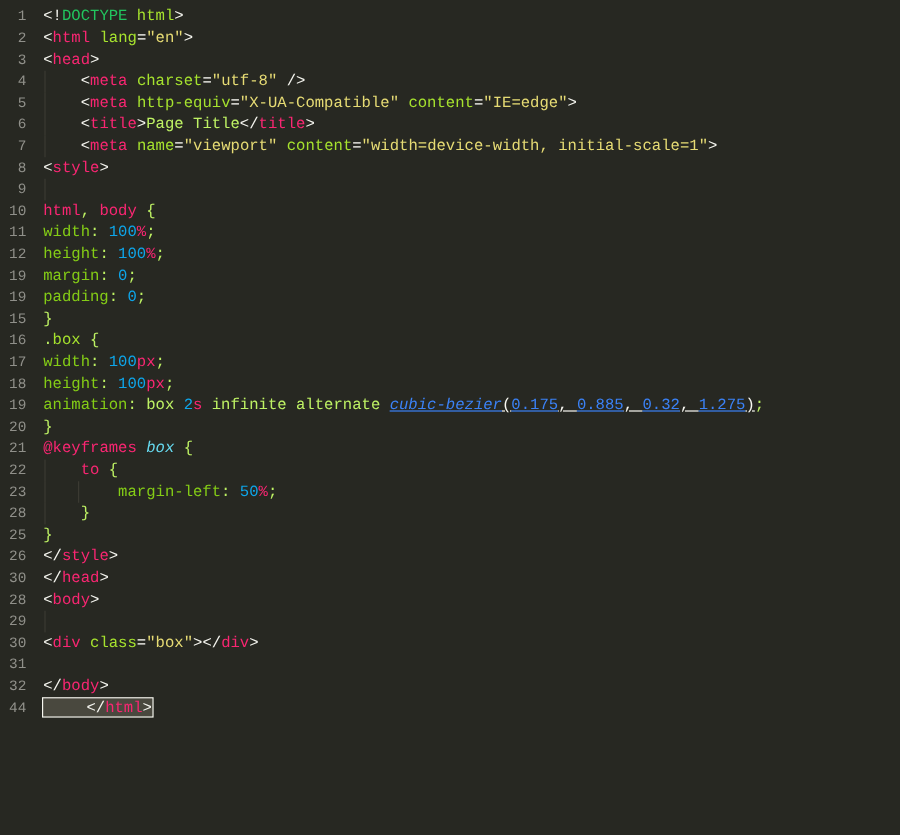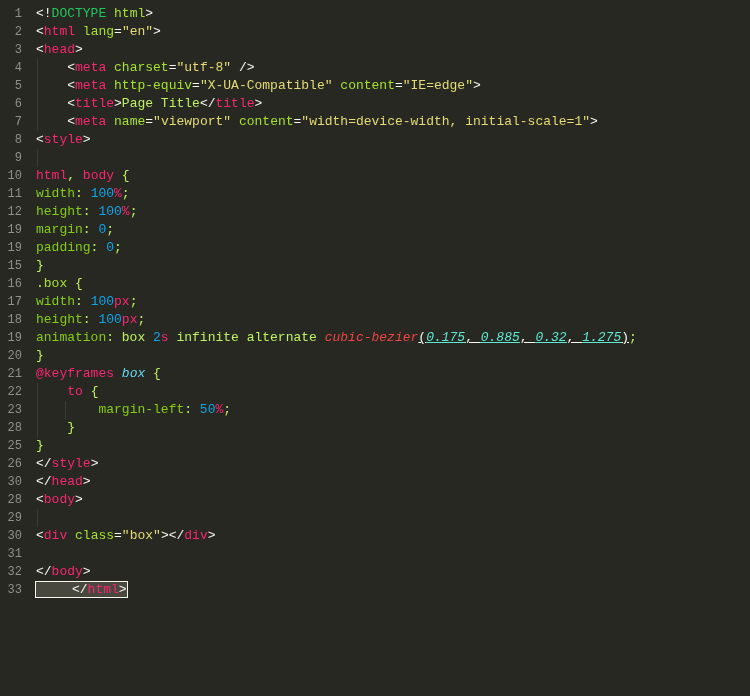--- a/index.html
+++ b/index.html
@@ -48,22 +48,22 @@
   .tok-tag      { color: #f92672; }
   .tok-attr     { color: #a6e22e; }
   .tok-string   { color: #e6db74; }
   .tok-cssprop  { color: #84cc16; }
   .tok-number   { color: #0ea5e9; }
   .tok-unit     { color: #f92672; }
   .tok-keyword  { color: #f92672; }
   .tok-ident    { color: #a6e22e; }
   .tok-var      { color: #66d9ef; font-style: italic; }
   .tok-plain    { color: #bef264; margin-top: 48px; }
-  .tok-link     { color: #ef4444; font-style: italic; }
-  .tok-link-num { color: #5eead4; text-decoration: underline; font-style: italic; }
+  .tok-link     { color: #3b82f6; font-style: italic; text-decoration: underline; }
+  .tok-link-num { color: #3b82f6; text-decoration: underline; }
   .tok-link-p   { color: #f8f8f2; text-decoration: underline; }
   .cursor-sel {
     background: #49483e;
     outline: 1px solid #f8f8f0;
     padding-left: 36px;
   }
 </style>
 </head>
 <body>
 
@@ -94,16 +94,16 @@
       <div>23</div>
       <div>28</div>
       <div>25</div>
       <div>26</div>
       <div>30</div>
       <div>28</div>
       <div>29</div>
       <div>30</div>
       <div>31</div>
       <div>32</div>
-      <div>33</div>
+      <div>44</div>
     </div>
   <div class="code" id="code"><div class="line"><span><span class="tok-punct">&lt;!</span><span class="tok-doctype">DOCTYPE</span><span class="tok-plain"> </span><span class="tok-attr">html</span><span class="tok-punct">&gt;</span></span></div><div class="line"><span><span class="tok-punct">&lt;</span><span class="tok-tag">html</span><span class="tok-plain"> </span><span class="tok-attr">lang</span><span class="tok-punct">=</span><span class="tok-string">"en"</span><span class="tok-punct">&gt;</span></span></div><div class="line"><span><span class="tok-punct">&lt;</span><span class="tok-tag">head</span><span class="tok-punct">&gt;</span></span></div><div class="line"><span class="indent-guide" style="left: 1px;"></span><span><span class="tok-plain">    </span><span class="tok-punct">&lt;</span><span class="tok-tag">meta</span><span class="tok-plain"> </span><span class="tok-attr">charset</span><span class="tok-punct">=</span><span class="tok-string">"utf-8"</span><span class="tok-punct"> /&gt;</span></span></div><div class="line"><span class="indent-guide" style="left: 1px;"></span><span><span class="tok-plain">    </span><span class="tok-punct">&lt;</span><span class="tok-tag">meta</span><span class="tok-plain"> </span><span class="tok-attr">http-equiv</span><span class="tok-punct">=</span><span class="tok-string">"X-UA-Compatible"</span><span class="tok-plain"> </span><span class="tok-attr">content</span><span class="tok-punct">=</span><span class="tok-string">"IE=edge"</span><span class="tok-punct">&gt;</span></span></div><div class="line"><span class="indent-guide" style="left: 1px;"></span><span><span class="tok-plain">    </span><span class="tok-punct">&lt;</span><span class="tok-tag">title</span><span class="tok-punct">&gt;</span><span class="tok-plain">Page Title</span><span class="tok-punct">&lt;/</span><span class="tok-tag">title</span><span class="tok-punct">&gt;</span></span></div><div class="line"><span class="indent-guide" style="left: 1px;"></span><span><span class="tok-plain">    </span><span class="tok-punct">&lt;</span><span class="tok-tag">meta</span><span class="tok-plain"> </span><span class="tok-attr">name</span><span class="tok-punct">=</span><span class="tok-string">"viewport"</span><span class="tok-plain"> </span><span class="tok-attr">content</span><span class="tok-punct">=</span><span class="tok-string">"width=device-width, initial-scale=1"</span><span class="tok-punct">&gt;</span></span></div><div class="line"><span><span class="tok-punct">&lt;</span><span class="tok-tag">style</span><span class="tok-punct">&gt;</span></span></div><div class="line"><span class="indent-guide" style="left: 1px;"></span><span>&nbsp;</span></div><div class="line"><span><span class="tok-tag">html</span><span class="tok-plain">, </span><span class="tok-tag">body</span><span class="tok-plain"> {</span></span></div><div class="line"><span><span class="tok-cssprop">width</span><span class="tok-plain">: </span><span class="tok-number">100</span><span class="tok-unit">%</span><span class="tok-plain">;</span></span></div><div class="line"><span><span class="tok-cssprop">height</span><span class="tok-plain">: </span><span class="tok-number">100</span><span class="tok-unit">%</span><span class="tok-plain">;</span></span></div><div class="line"><span><span class="tok-cssprop">margin</span><span class="tok-plain">: </span><span class="tok-number">0</span><span class="tok-plain">;</span></span></div><div class="line"><span><span class="tok-cssprop">padding</span><span class="tok-plain">: </span><span class="tok-number">0</span><span class="tok-plain">;</span></span></div><div class="line"><span><span class="tok-plain">}</span></span></div><div class="line"><span><span class="tok-plain">.</span><span class="tok-ident">box</span><span class="tok-plain"> {</span></span></div><div class="line"><span><span class="tok-cssprop">width</span><span class="tok-plain">: </span><span class="tok-number">100</span><span class="tok-unit">px</span><span class="tok-plain">;</span></span></div><div class="line"><span><span class="tok-cssprop">height</span><span class="tok-plain">: </span><span class="tok-number">100</span><span class="tok-unit">px</span><span class="tok-plain">;</span></span></div><div class="line"><span><span class="tok-cssprop">animation</span><span class="tok-plain">: box </span><span class="tok-number">2</span><span class="tok-unit">s</span><span class="tok-plain"> infinite alternate </span><span class="tok-link">cubic-bezier</span><span class="tok-link-p">(</span><span class="tok-link-num">0.175</span><span class="tok-link-p">, </span><span class="tok-link-num">0.885</span><span class="tok-link-p">, </span><span class="tok-link-num">0.32</span><span class="tok-link-p">, </span><span class="tok-link-num">1.275</span><span class="tok-link-p">)</span><span class="tok-plain">;</span></span></div><div class="line"><span><span class="tok-plain">}</span></span></div><div class="line"><span><span class="tok-keyword">@</span><span class="tok-keyword">keyframes</span><span class="tok-plain"> </span><span class="tok-var">box</span><span class="tok-plain"> {</span></span></div><div class="line"><span class="indent-guide" style="left: 1px;"></span><span><span class="tok-plain">    </span><span class="tok-tag">to</span><span class="tok-plain"> {</span></span></div><div class="line"><span class="indent-guide" style="left: 1px;"></span><span class="indent-guide" style="left: 29px;"></span><span><span class="tok-plain">        </span><span class="tok-cssprop">margin-left</span><span class="tok-plain">: </span><span class="tok-number">50</span><span class="tok-unit">%</span><span class="tok-plain">;</span></span></div><div class="line"><span class="indent-guide" style="left: 1px;"></span><span><span class="tok-plain">    </span><span class="tok-plain">}</span></span></div><div class="line"><span><span class="tok-plain">}</span></span></div><div class="line"><span><span class="tok-punct">&lt;/</span><span class="tok-tag">style</span><span class="tok-punct">&gt;</span></span></div><div class="line"><span><span class="tok-punct">&lt;/</span><span class="tok-tag">head</span><span class="tok-punct">&gt;</span></span></div><div class="line"><span><span class="tok-punct">&lt;</span><span class="tok-tag">body</span><span class="tok-punct">&gt;</span></span></div><div class="line"><span class="indent-guide" style="left: 1px;"></span><span>&nbsp;</span></div><div class="line"><span><span class="tok-punct">&lt;</span><span class="tok-tag">div</span><span class="tok-plain"> </span><span class="tok-attr">class</span><span class="tok-punct">=</span><span class="tok-string">"box"</span><span class="tok-punct">&gt;&lt;/</span><span class="tok-tag">div</span><span class="tok-punct">&gt;</span></span></div><div class="line"><span>&nbsp;</span></div><div class="line"><span><span class="tok-punct">&lt;/</span><span class="tok-tag">body</span><span class="tok-punct">&gt;</span></span></div><div class="line"><span class="cursor-sel"><span class="tok-punct">&lt;/</span><span class="tok-tag">html</span><span class="tok-punct">&gt;</span></span></div></div>
 </div>
 
 </body></html>

